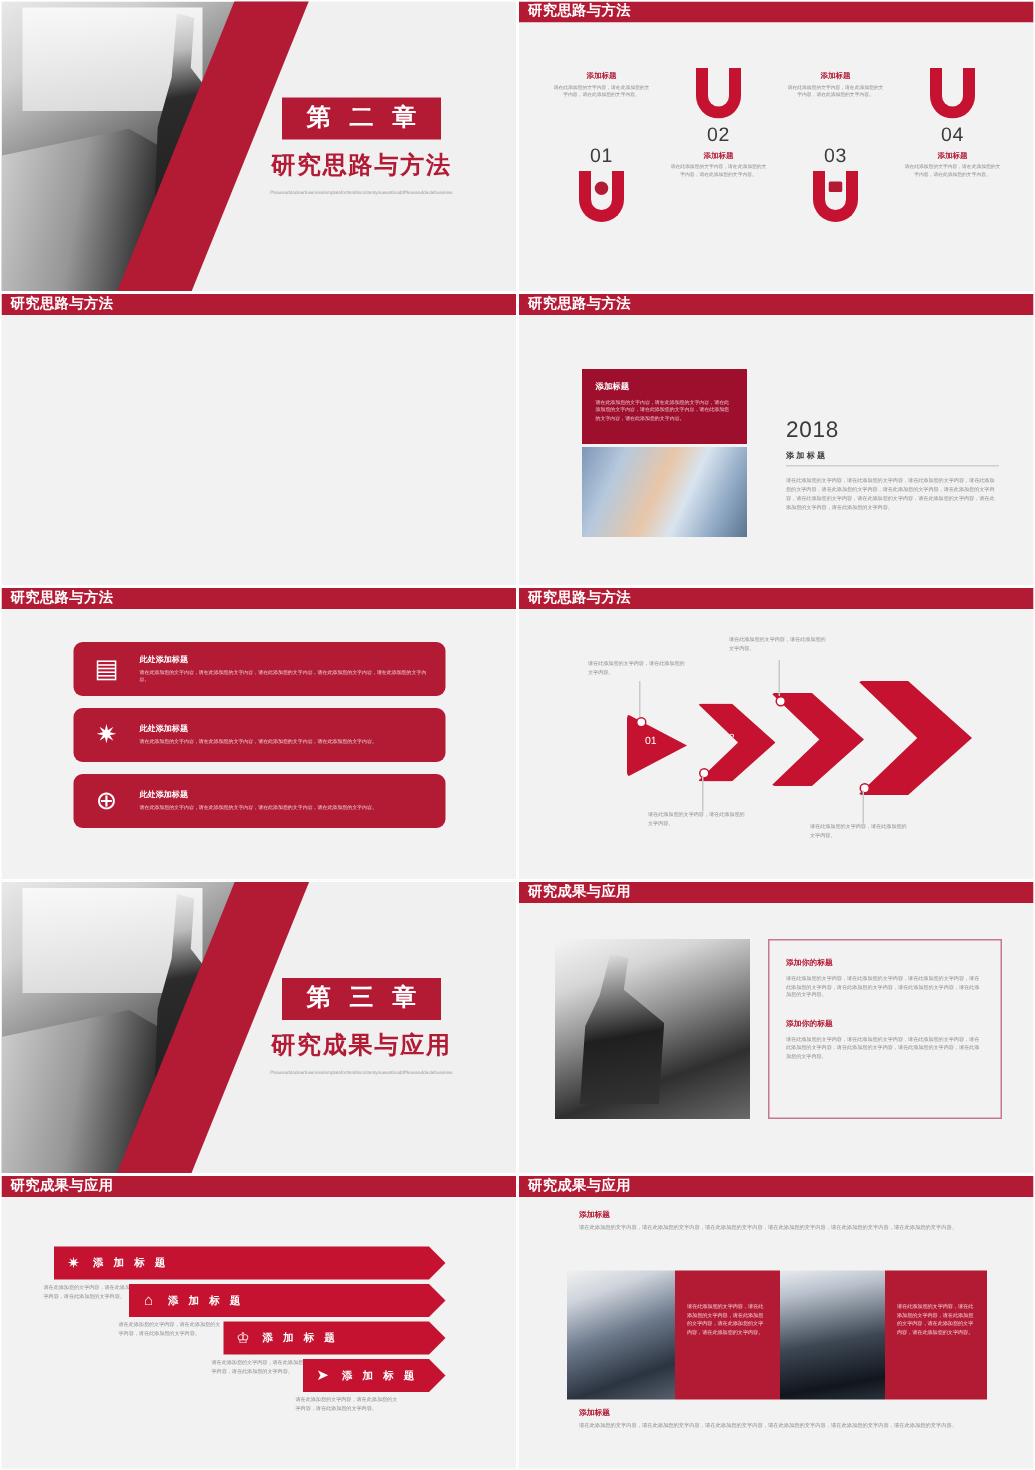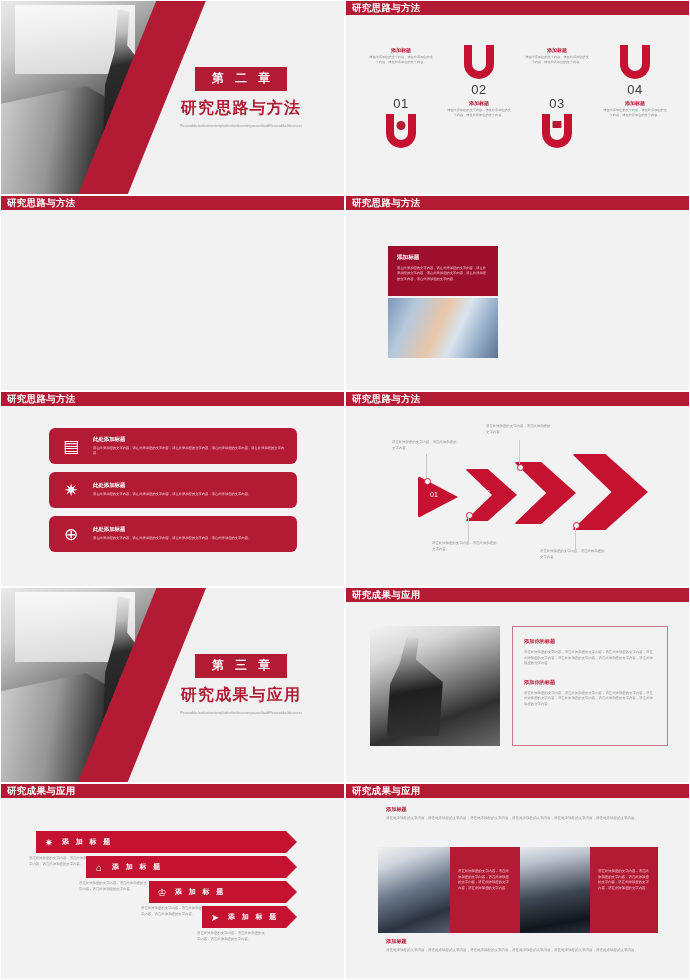--- a/index.html
+++ b/index.html
@@ -24,21 +24,21 @@
      clip-path:polygon(0 18%,62% 0,100% 30%,82% 100%,0 100%);opacity:.95;}
   .ch-ph-win{position:absolute;left:14px;top:2%;width:120px;height:36%;
      background:linear-gradient(180deg,#fbfbfb,#e3e3e3);opacity:.9;}
   .ch-ph-person{position:absolute;left:96px;top:4%;width:58px;height:86%;
      background:linear-gradient(170deg,#efefef 0%,#bdbdbd 16%,#2b2b2b 34%,#1b1b1b 100%);
      clip-path:polygon(36% 0,56% 2%,52% 22%,100% 44%,92% 100%,8% 100%,14% 46%,30% 26%);}
   .ch-stripe{position:absolute;top:-14%;left:118px;width:46px;height:128%;background:#b31b35;
      transform:rotate(22deg);}
   .ch-right{position:absolute;right:8px;top:0;width:190px;height:100%;
      display:flex;flex-direction:column;align-items:center;justify-content:center;}
-  .ch-badge{background:#b31b35;color:#fff;font-size:12px;font-weight:bold;
+  .ch-badge{background:#b31b35;color:#fff;font-size:16px;font-weight:bold;
      letter-spacing:4px;padding:3px 13px 4px 17px;margin-bottom:7px;}
   .ch-title{color:#b31b35;font-size:16px;font-weight:bold;letter-spacing:1.2px;
      margin-bottom:5px;}
   .ch-sub{color:#9a9a9a;font-size:3.1px;line-height:5px;text-align:center;width:128px;
      word-break:break-all;}
   
   .mg-wrap{position:absolute;left:18px;right:12px;top:22px;bottom:14px;}
   .mg-col{position:absolute;top:0;width:74px;height:100%;}
   .mg-u{width:30px;height:34px;margin:0 auto;position:relative;}
   .mg-u i{position:absolute;left:0;top:0;width:30px;height:34px;border:8px solid #c41230;
@@ -177,20 +177,26 @@
     <div class="hdr-t">研究思路与方法</div>
 
     <div style="position:absolute;left:42px;top:50px;width:110px;height:50px;background:#9e0f2e;padding:8px 9px;box-sizing:border-box">
       <div style="color:#fff;font-size:5.6px;font-weight:bold;margin-bottom:4px">添加标题</div>
       <div style="color:#efc9d2;font-size:3.3px;line-height:5.4px">请在此添加您的文字内容，请在此添加您的文字内容，请在此添加您的文字内容，请在此添加您的文字内容，请在此添加您的文字内容，请在此添加您的文字内容。</div>
     </div>
 
     <div style="position:absolute;left:42px;top:102px;width:110px;height:60px;
          background:linear-gradient(115deg,#7d97b8 0%,#b6c9dd 22%,#e8c6a8 46%,#d8e4ef 62%,#8fa8c4 82%,#5d7490 100%)"></div>
 
+    <div style="position:absolute;left:178px;top:82px;width:142px">
+      <div style="font-size:15px;color:#3a3a3a;letter-spacing:.5px">2018</div>
+      <div style="font-size:5.4px;color:#3a3a3a;font-weight:bold;margin:5px 0 3px">添 加 标 题</div>
+      <div style="height:1px;background:#cfcfcf;margin-bottom:6px"></div>
+      <div style="font-size:3.4px;line-height:6px;color:#8a8a8a">请在此添加您的文字内容，请在此添加您的文字内容，请在此添加您的文字内容，请在此添加您的文字内容，请在此添加您的文字内容，请在此添加您的文字内容，请在此添加您的文字内容，请在此添加您的文字内容，请在此添加您的文字内容，请在此添加您的文字内容，请在此添加您的文字内容，请在此添加您的文字内容。</div>
+    </div>
   </div>
 
   <div class="slide">
     <div class="hdr"></div>
     <div class="hdr-t">研究思路与方法</div>
 
     <div class="rc" style="top:36px">
       <div class="rc-ic">▤</div>
       <div class="rc-tx">
         <div class="rc-h">此处添加标题</div>

